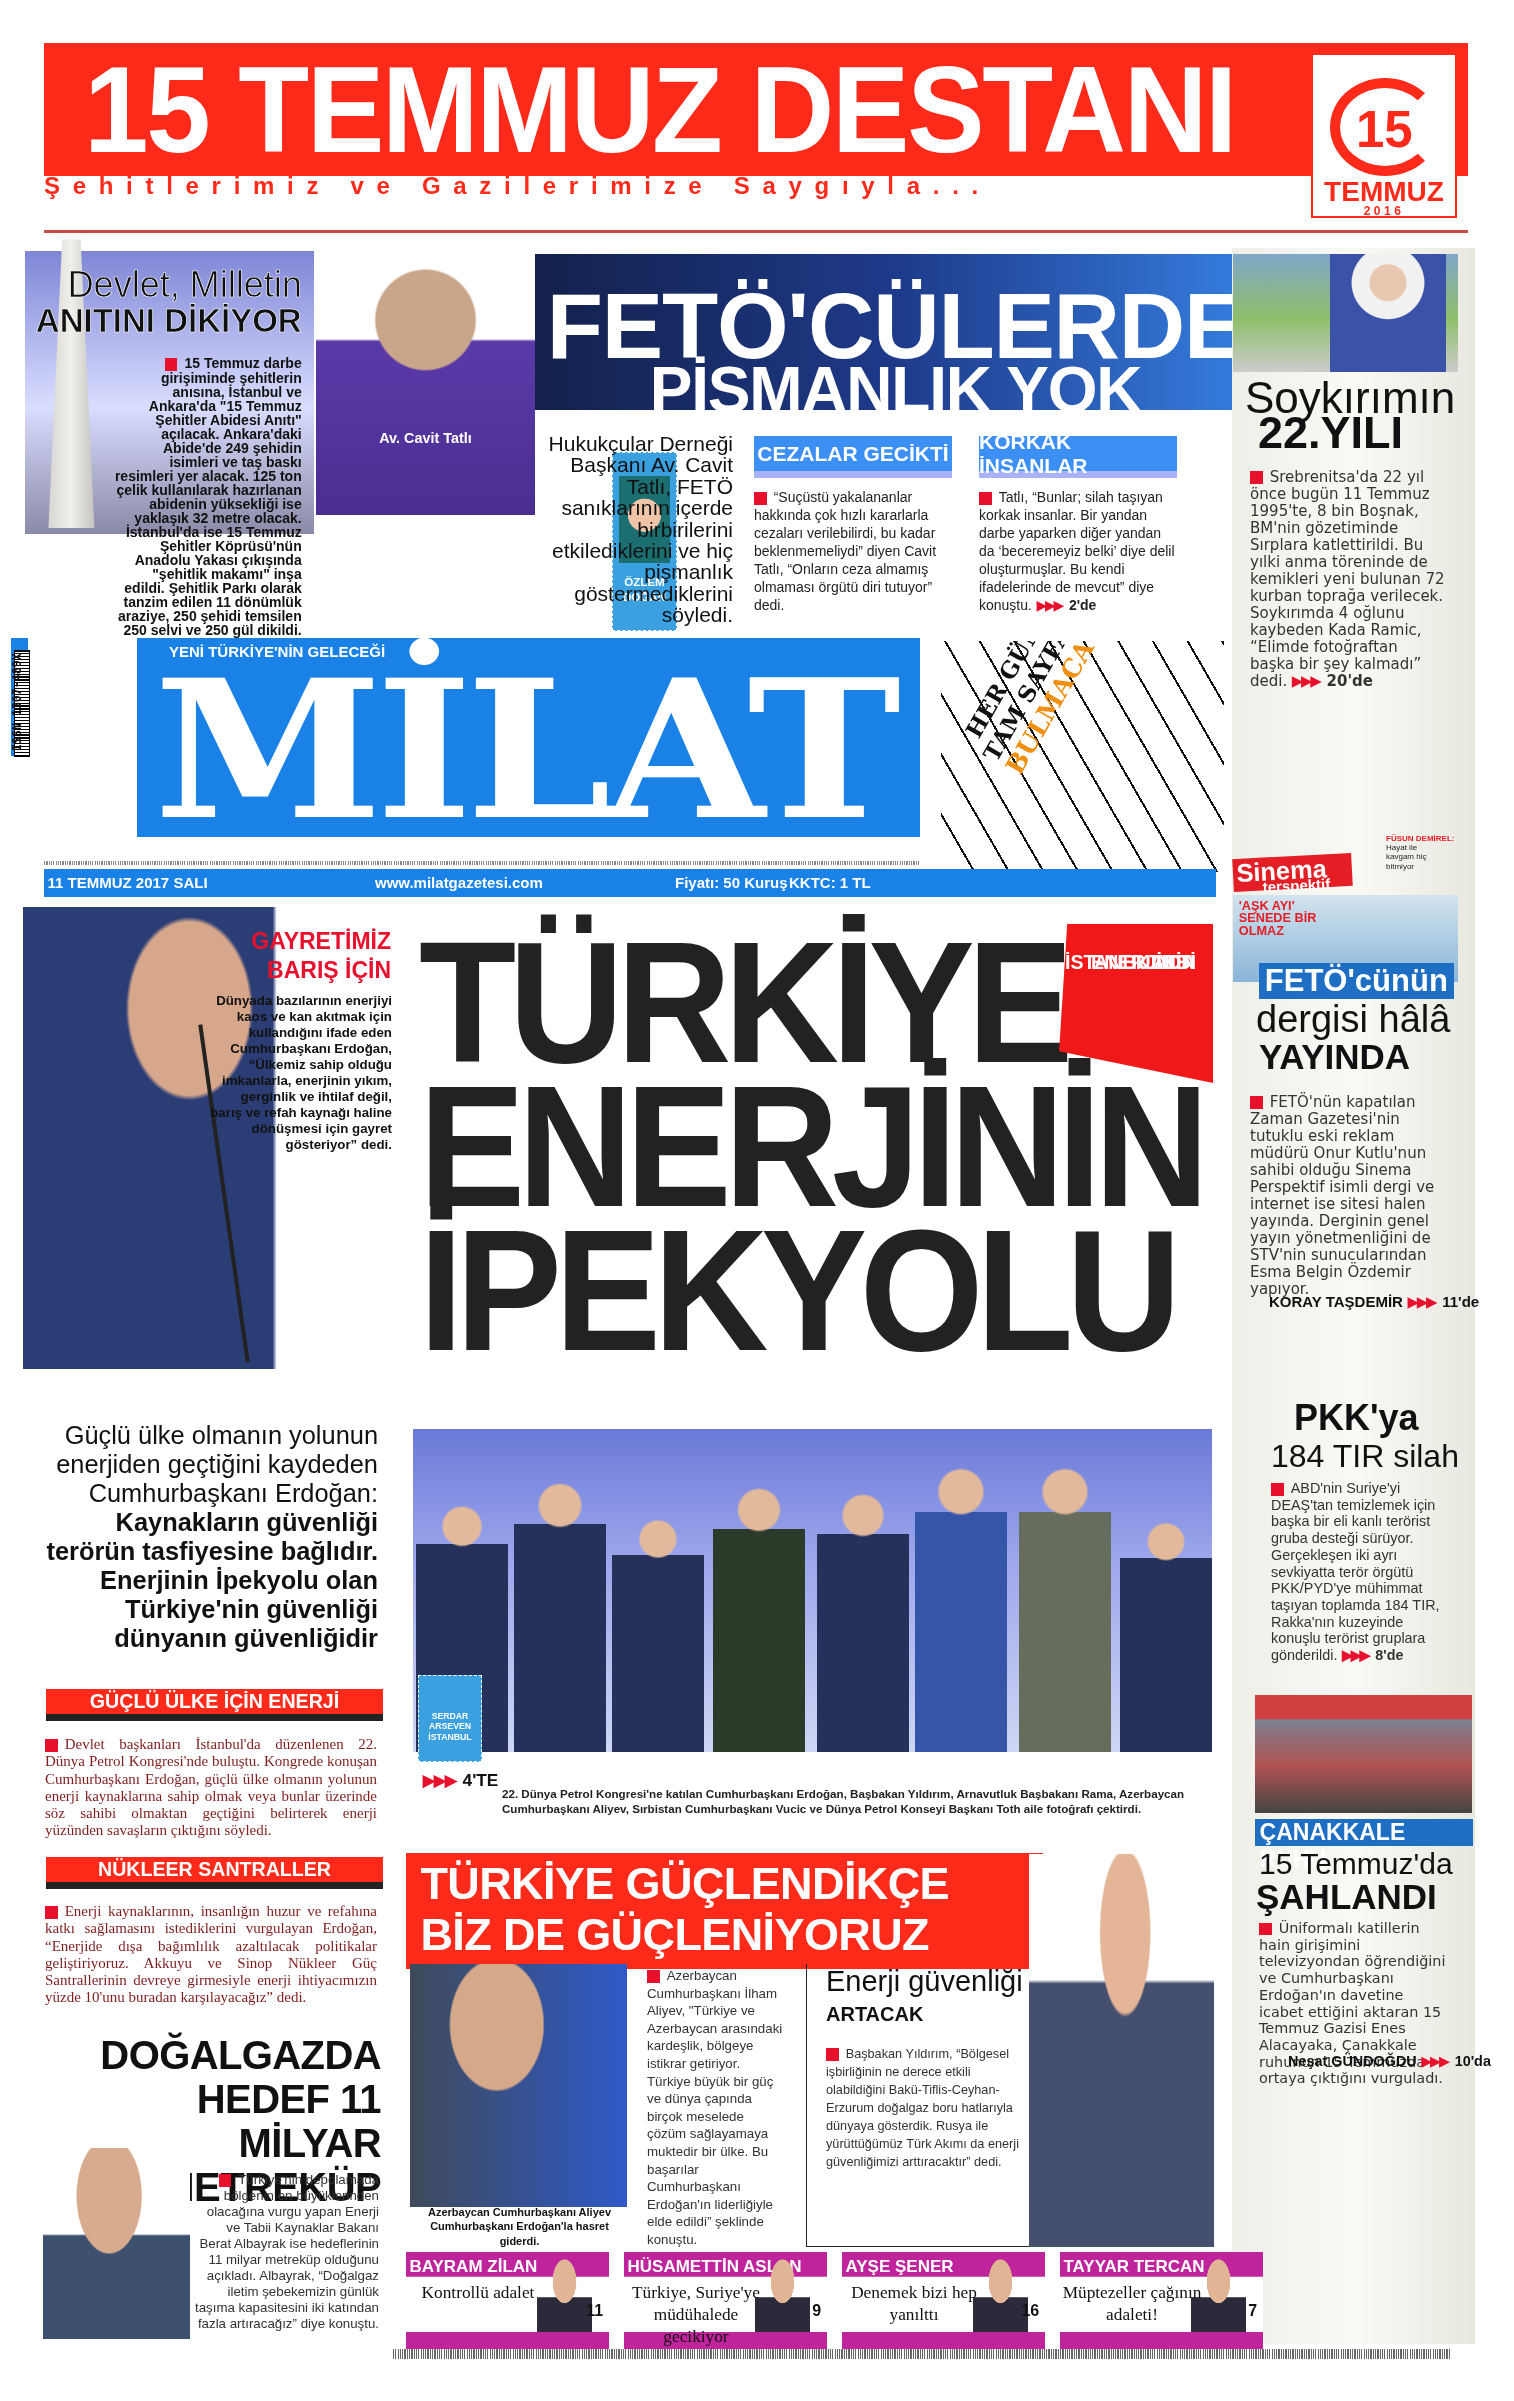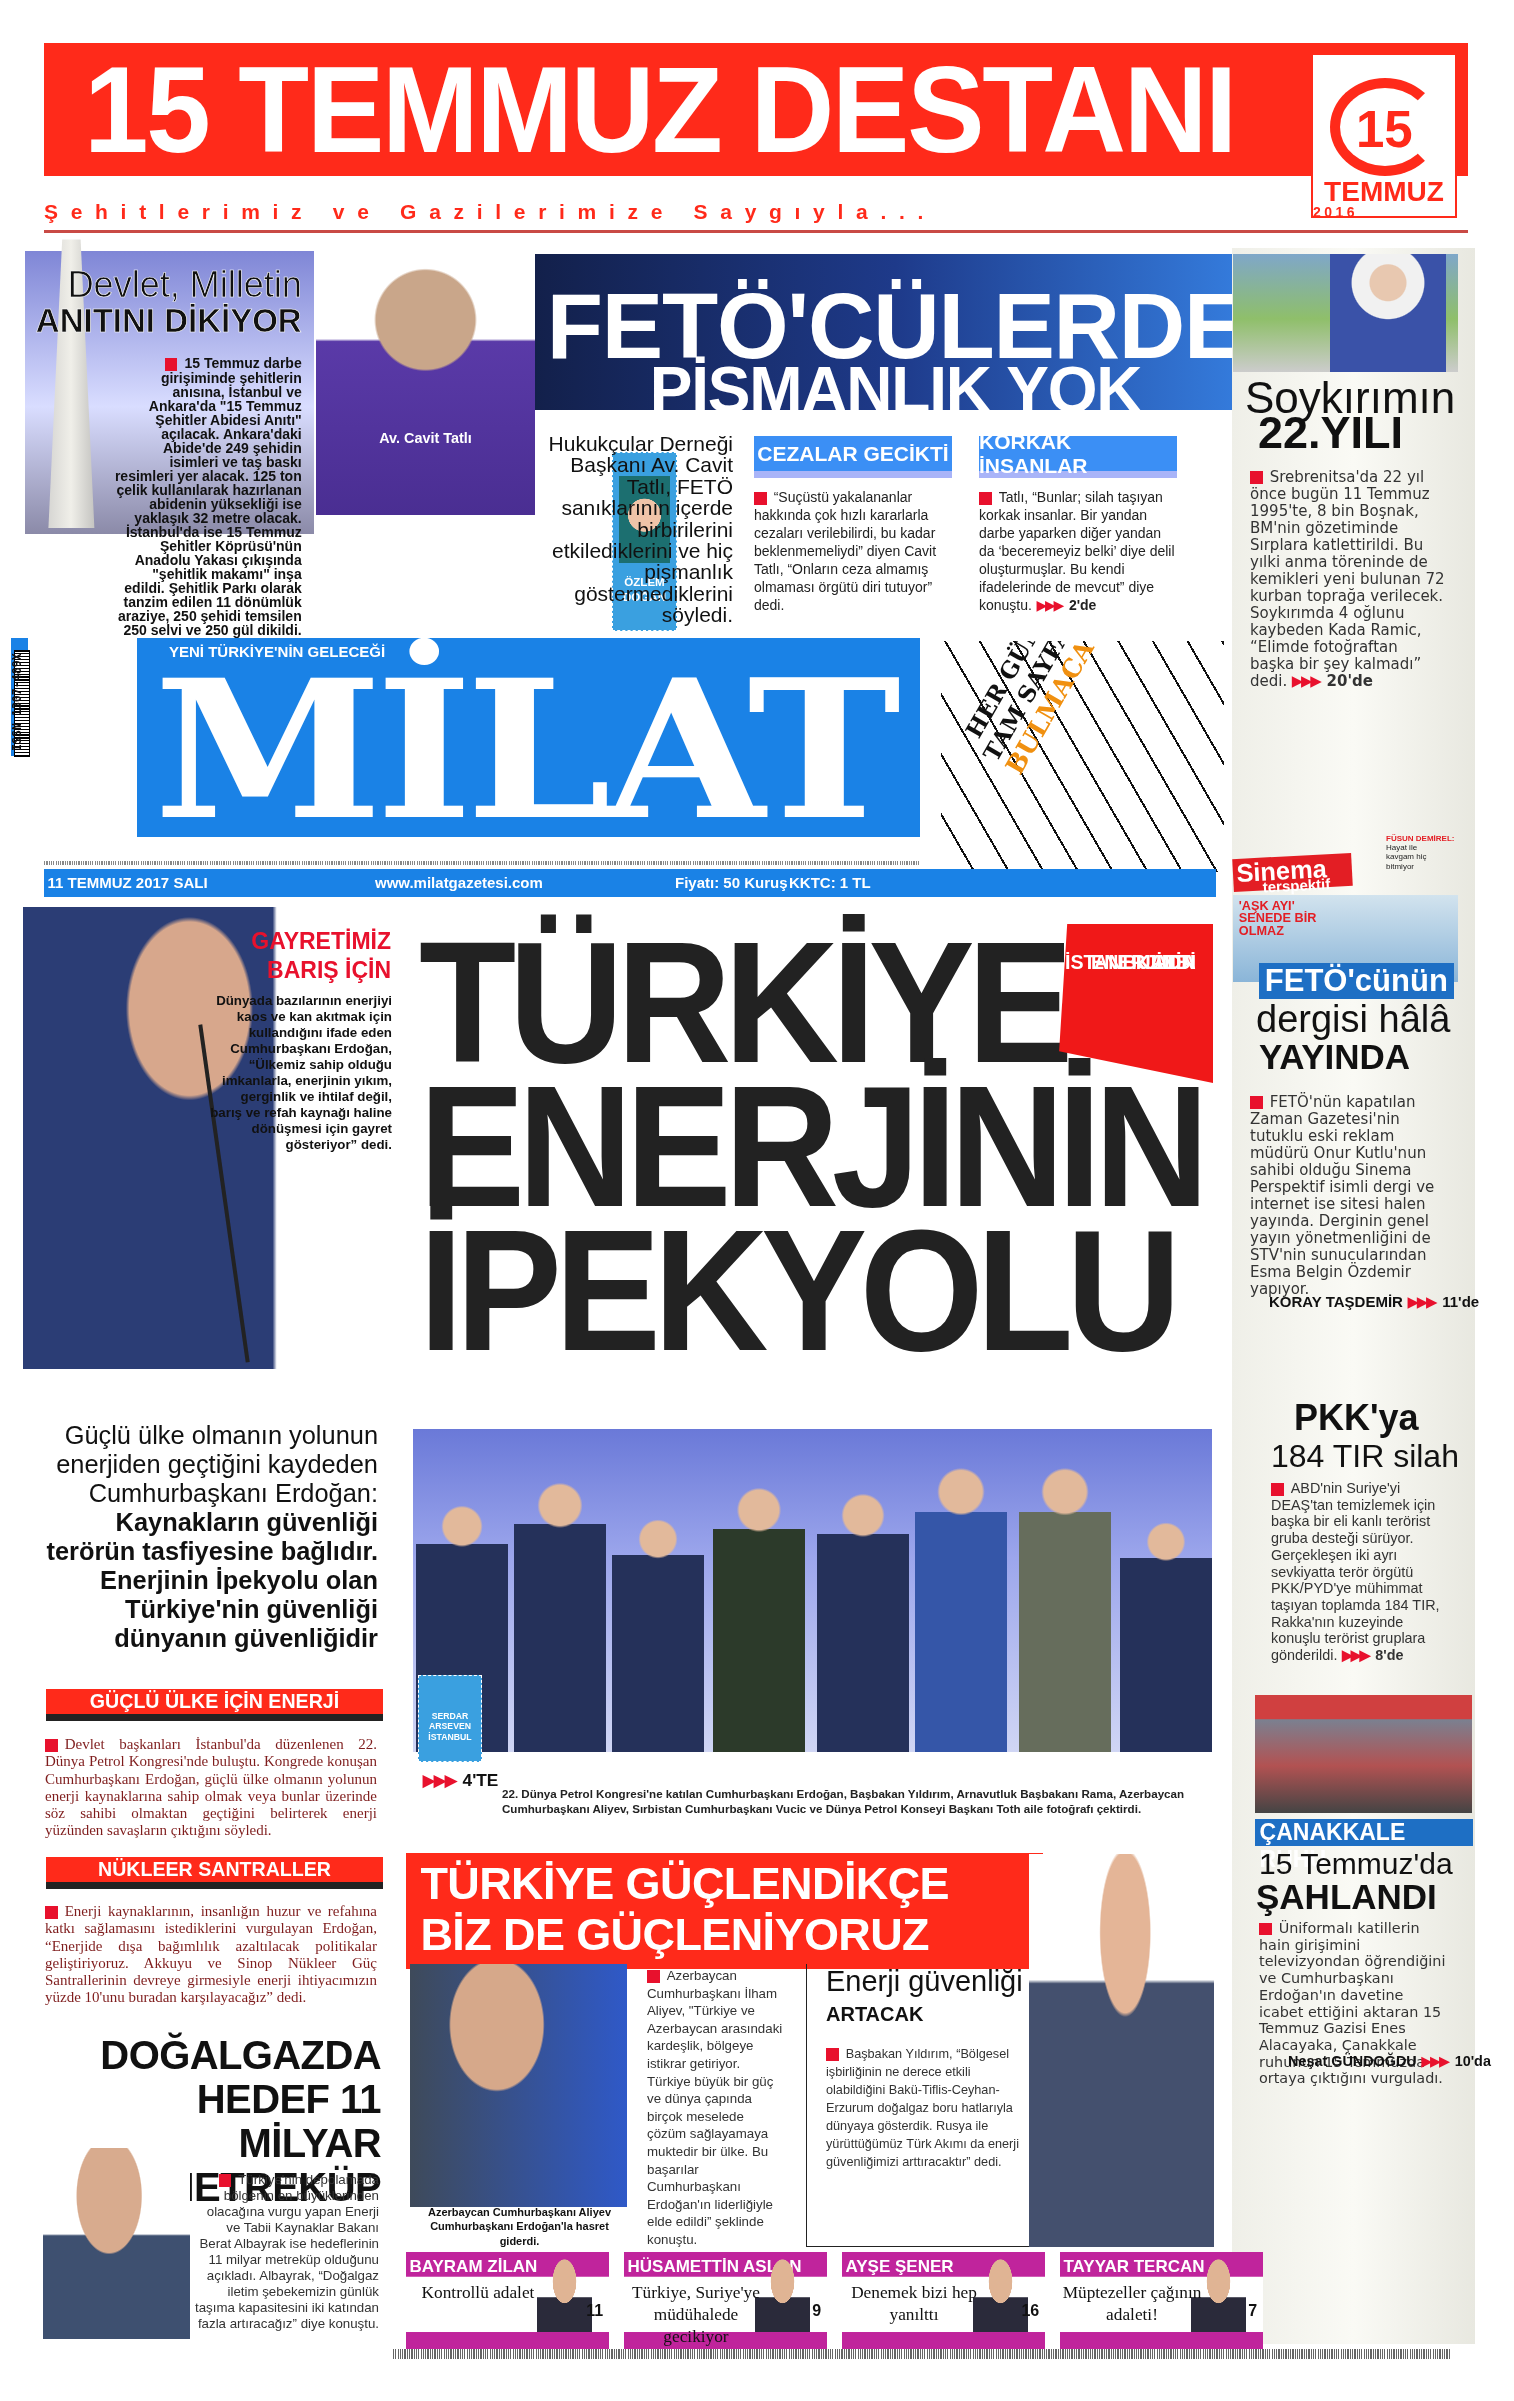--- a/index.html
+++ b/index.html
@@ -9,22 +9,22 @@
 .bul{display:inline-block;width:12.7px;height:12.7px;background:#e8112d;margin-right:7px;vertical-align:middle}
 .arrow{color:#e8112d;font-weight:bold;letter-spacing:-2.3px;margin:0 7px 0 4.6px}
 
 
 #top-banner{left:44px;top:43px;width:1424px;height:133px;background:#ff2a1a}
 #top-banner .title{position:absolute;left:40px;top:8.7px;font-size:116px;font-weight:900;color:#fff;letter-spacing:-2.3px;line-height:116px;transform:scaleY(1.05)}
 #badge{left:1311px;top:53px;width:146px;height:165px;background:#fff;border:2.3px solid #ff2a1a}
 #badge .ring{position:absolute;left:17.3px;top:23px;width:110px;height:98px;border:10.4px solid #ff2a1a;border-right-color:transparent;border-radius:50%}
 #badge .num{position:absolute;left:43px;top:45px;font-size:51px;font-weight:900;color:#ff2a1a}
 #badge .lbl{position:absolute;left:0;right:0;top:121px;text-align:center;font-size:28px;font-weight:900;color:#ff2a1a}
-#badge .yr{position:absolute;left:0;right:0;top:149px;font-size:14px;font-weight:bold;color:#ff2a1a;letter-spacing:3.5px}
-#subtitle{left:44px;top:200px;font-size:21px;font-weight:bold;color:#ff2a1a;letter-spacing:12.7px}
+#badge .yr{position:absolute;left:0;right:0;top:149px;text-align:center;font-size:12px;font-weight:bold;color:#ff2a1a;letter-spacing:3.5px}
+#subtitle{left:44px;top:172px;font-size:24px;font-weight:bold;color:#ff2a1a;letter-spacing:12.7px}
 #rule1{left:44px;top:230px;width:1424px;height:2.9px;background:#c94a45}
 
 
 #monument{left:25.4px;top:251px;width:289px;height:283px;background:linear-gradient(#7f86d6,#d9ddff 55%,#8b8aa8)}
 #monument .tower{position:absolute;left:0;top:-11.6px;width:92px;height:289px;background:linear-gradient(90deg,#bcbcbc,#f0efe9,#9b9b9b);clip-path:polygon(40% 0,60% 0,75% 100%,25% 100%)}
 #monument h2{position:absolute;right:12.7px;top:16px;text-align:right;font-weight:normal;font-size:36px;line-height:36px;color:#111;-webkit-text-stroke:0.6px #fff}
 #monument h2 b{display:block;font-weight:900;font-size:33px}
 #monument p{position:absolute;right:12.7px;left:87px;top:105px;text-align:right;font-size:14px;line-height:14px;font-weight:bold;color:#111}
 
 

